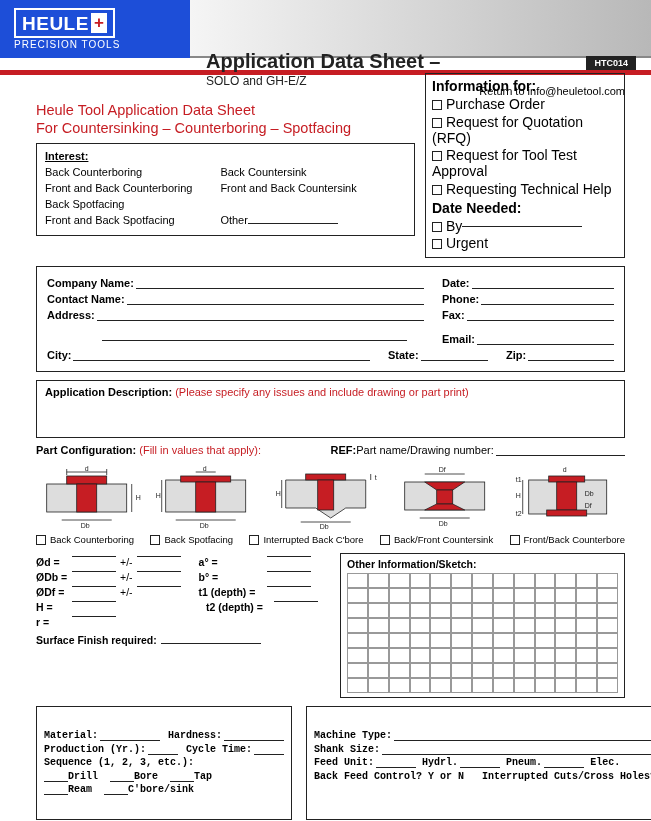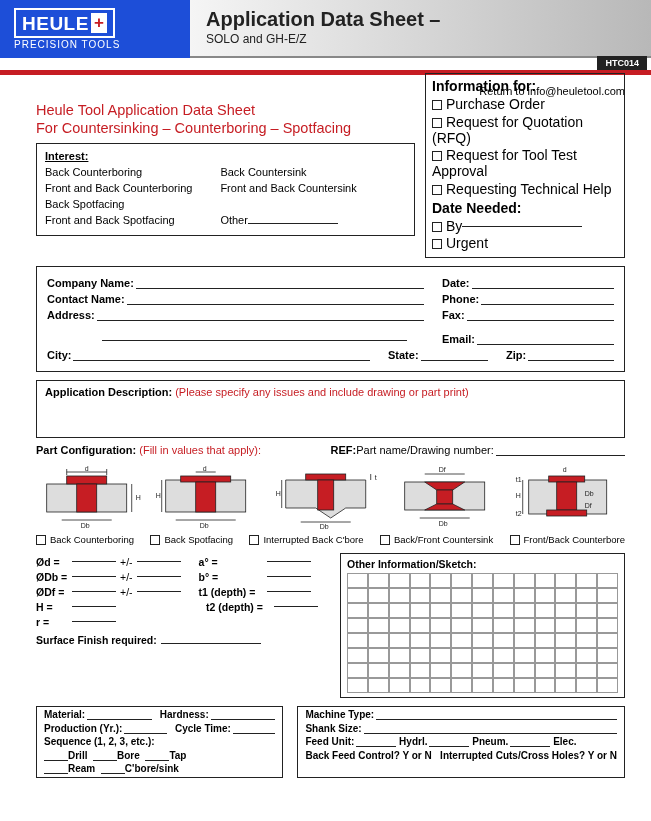--- a/index.html
+++ b/index.html
@@ -7,23 +7,23 @@
   .page { width: 651px; position: relative; }
   
   
   .header { display: flex; align-items: stretch; height: 58px; }
   .logo { background: #1d4ed8; width: 190px; padding: 8px 14px; position: relative; }
   .logo-inner { border: 2px solid #fff; padding: 3px 6px 1px 6px; display: inline-block; }
   .logo-title { color: #fff; font-weight: bold; font-size: 19px; letter-spacing: 0.5px; display: inline-block; }
   .logo-plus { background: #fff; color: #c61d23; font-weight: bold; margin-left: 2px; padding: 0 3px; font-size: 17px; display: inline-block; vertical-align: top; }
   .logo-sub { color: #fff; font-size: 10px; letter-spacing: 1px; margin-top: 1px; }
   .title-band { flex: 1; background: linear-gradient(to right, #f5f5f5, #b8b8b8); padding: 8px 16px; border-bottom: 2px solid #888; }
-  .title-main { font-size: 20px; font-weight: bold; color: #222; }
+  .title-main { font-size: 20px; font-weight: bold; color: #222; margin-top: 42px; }
   .title-sub { font-size: 12px; color: #222; margin-top: 1px; }
-  .code-tag { position: absolute; right: 4px; top: 56px; background: #222; color: #fff; font-size: 9px; padding: 2px 8px; font-weight: bold; }
+  .code-tag { position: absolute; right: 15px; top: 56px; background: #222; color: #fff; font-size: 9px; padding: 2px 8px; font-weight: bold; }
   .red-bar { height: 5px; background: #c61d23; margin-top: 12px; }
   
   
   .body { padding: 10px 26px 10px 36px; }
   .return-to { text-align: right; font-size: 11px; margin-bottom: 4px; }
   .sheet-title { color: #c61d23; font-weight: normal; font-size: 14.5px; line-height: 1.25; }
   
   .toprow { display: flex; gap: 10px; margin-top: 2px; }
   .interest-box { border: 1px solid #222; padding: 6px 8px; flex: 1; margin-top: 6px; }
   .interest-box .hd { font-weight: bold; text-decoration: underline; margin-bottom: 3px; }
@@ -63,36 +63,36 @@
   .diagrams { display: flex; justify-content: space-between; margin: 10px 0 4px 0; gap: 8px; }
   .dia { flex: 1; height: 64px; position: relative; }
   .dia svg { width: 100%; height: 100%; }
   
   .config-checks { display: flex; justify-content: space-between; margin: 4px 0 8px 0; font-size: 9.5px; }
   .config-checks span { white-space: nowrap; }
   
   
   .dimrow { display: flex; gap: 14px; margin-top: 6px; }
   .dims-left { width: 290px; font-size: 10.5px; }
-  .dims-left .dl { margin: 3px 0; display: flex; align-items: center; }
+  .dims-left .dl { margin: 3px 0; display: flex; align-items: flex-start; }
   .dl .sym { font-weight: bold; width: 36px; }
   .dl .u1 { border-bottom: 1px solid #222; width: 44px; display: inline-block; }
   .dl .pm { margin: 0 4px; }
   .dl .sym2 { font-weight: bold; width: 68px; margin-left: 18px; }
   .sfr { margin-top: 6px; font-weight: bold; }
   .sfr .u { border-bottom: 1px solid #222; width: 100px; display: inline-block; margin-left: 4px; }
   
   .sketch-box { border: 1px solid #222; flex: 1; padding: 4px 6px; }
   .sketch-box .hd { font-weight: bold; font-size: 10.5px; margin-bottom: 3px; }
   .grid { display: grid; grid-template-columns: repeat(13, 1fr); grid-template-rows: repeat(8, 15px); }
   .grid div { border: 0.5px solid #999; }
   
   
   .botrow { display: flex; gap: 14px; margin-top: 8px; }
-  .bbox { border: 1px solid #222; padding: 0 7px; font-size: 10px; }
+  .bbox { border: 1px solid #222; padding: 21px 7px; font-size: 10px; font-family: Liberation Mono, monospace; }
   .bbox .br { margin: 2.5px 0; display: flex; align-items: flex-end; }
   .bbox .lbl { font-weight: bold; white-space: nowrap; }
   .bbox .u { border-bottom: 1px solid #222; flex: 1; margin-left: 2px; min-width: 30px; }
   .el { border-bottom: 1px solid #222; width: 24px; display: inline-block; }
   .bbox-left { width: 290px; }
   .bbox-right { flex: 1; }
 </style>
 </head>
 <body>
 

